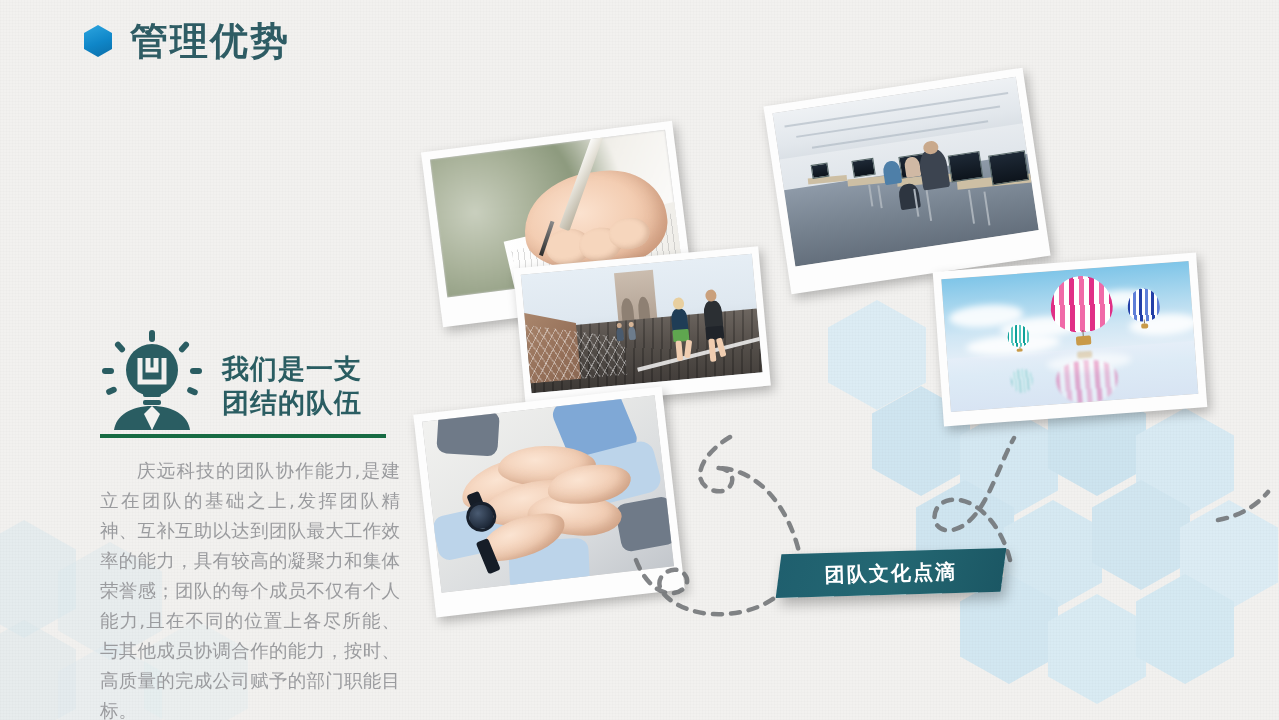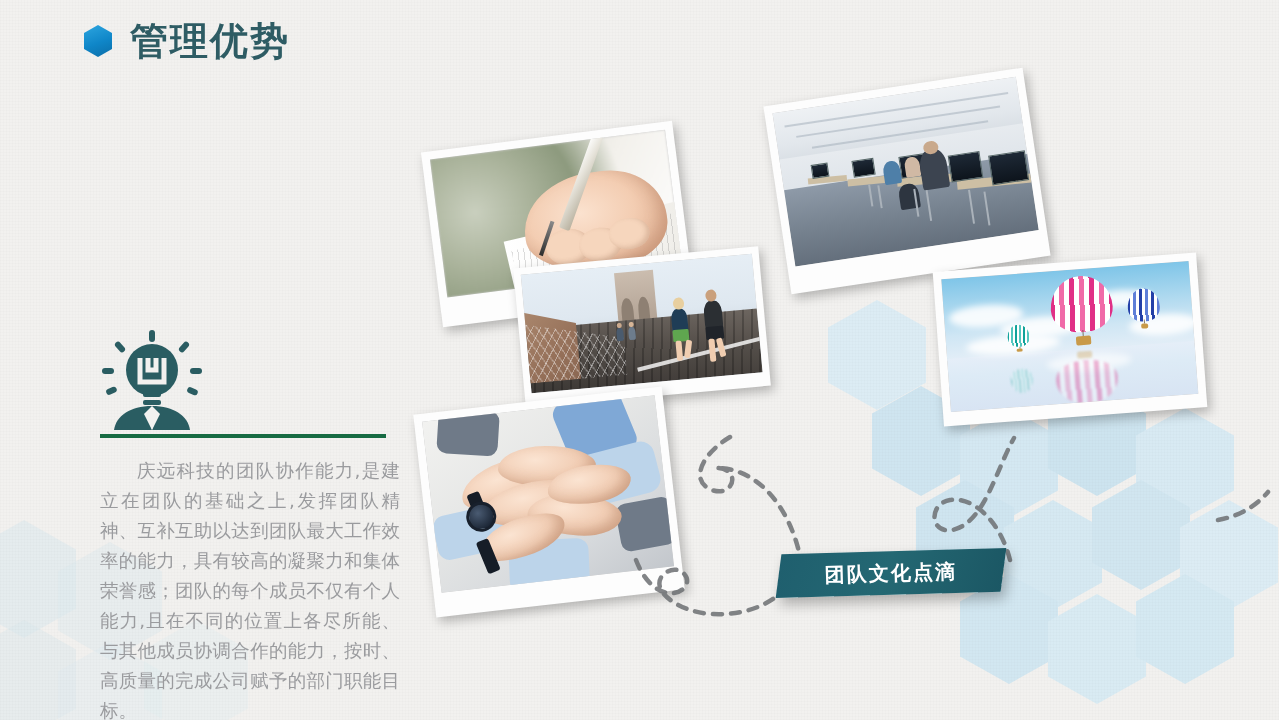--- a/index.html
+++ b/index.html
@@ -283,20 +283,24 @@
       </g>
 
       <g fill="none" stroke="#f2f1ef" stroke-width="5">
         <path d="M40 28 L40 52 L64 52 L64 28 M48 28 L48 40 L56 40 L56 28"></path>
       </g>
 
       <path d="M52 76 L44 84 L52 100 L60 84 Z" fill="#f2f1ef"></path>
       <path d="M52 82 L48 88 L52 100 L56 88 Z" fill="#f2f1ef"></path>
     </svg>
 
+    <div id="teamline-head">
+      <div>我们是一支</div>
+      <div>团结的队伍</div>
+    </div>
     <div id="teamline-rule"></div>
   </div>
 
   <p id="lower-par">庆远科技的团队协作能力,是建立在团队的基础之上,发挥团队精神、互补互助以达到团队最大工作效率的能力，具有较高的凝聚力和集体荣誉感；团队的每个成员不仅有个人能力,且在不同的位置上各尽所能、与其他成员协调合作的能力，按时、高质量的完成公司赋予的部门职能目标。</p>
 
   <div id="collage">
 
     <div class="photo" id="photo-writing">
       <div class="inner">
         <div class="pw-bg"></div>

